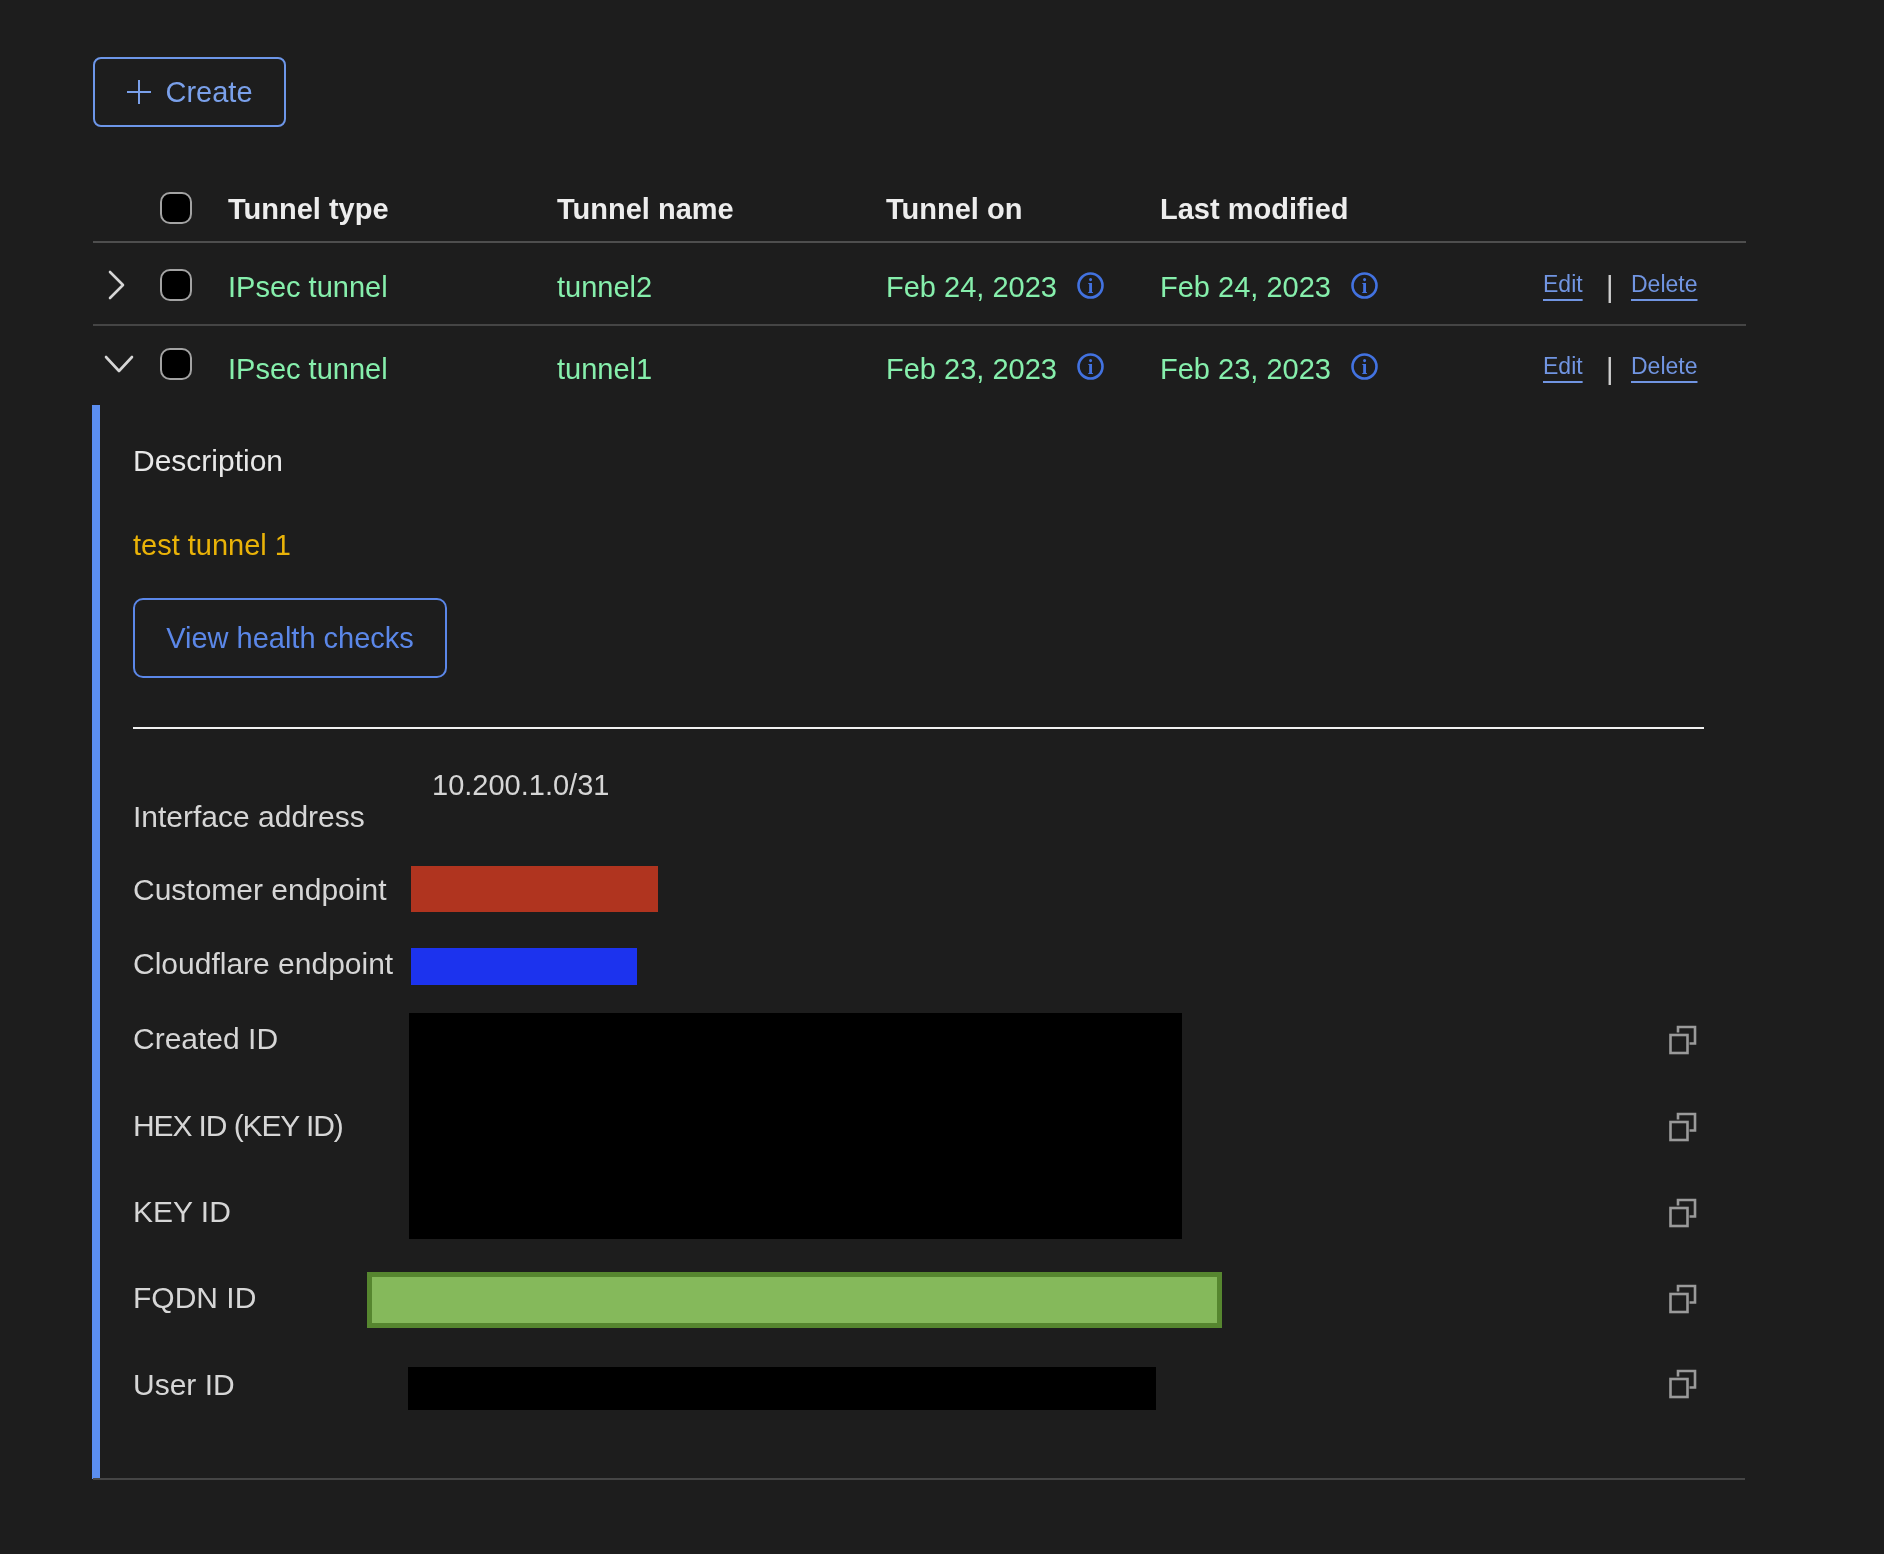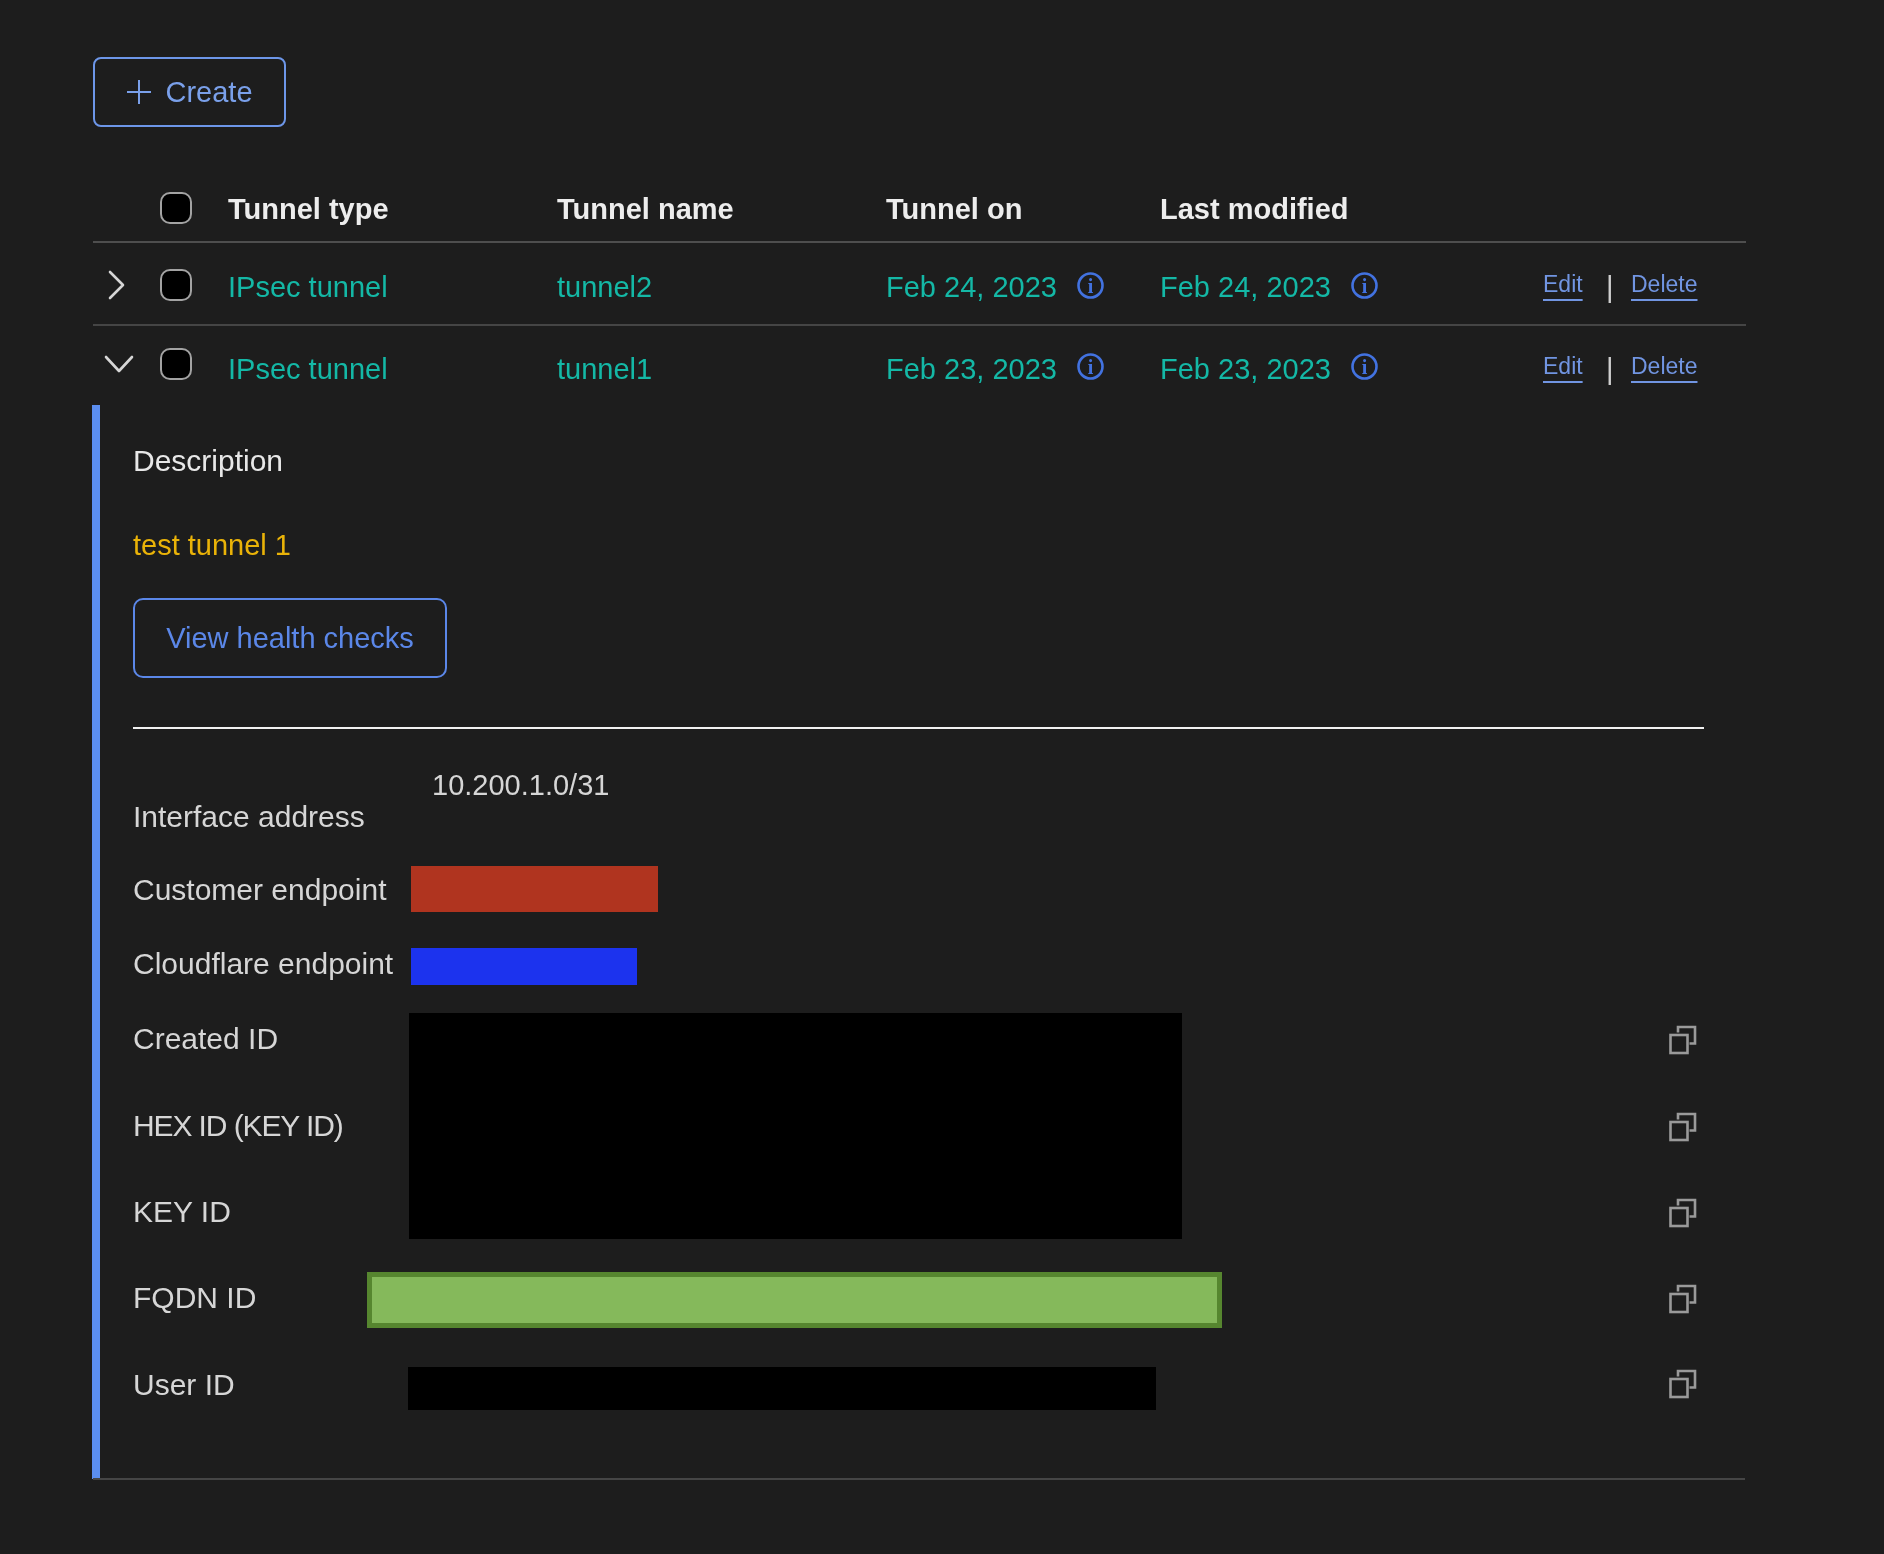--- a/index.html
+++ b/index.html
@@ -1,19 +1,19 @@
 <!DOCTYPE html>
 <html><head>
 <meta charset="utf-8">
 <style>
   * { margin:0; padding:0; box-sizing:border-box; }
   html,body { width:1884px; height:1554px; background:#1d1d1d; overflow:hidden; }
   body { font-family:"Liberation Sans", sans-serif; position:relative; }
   .abs { position:absolute; }
-  .txt { color:#14b8a6; font-size:29px; white-space:nowrap; }
+  .txt { color:#86efac; font-size:29px; white-space:nowrap; }
   .hdr { color:#ededed; font-weight:bold; font-size:29px; white-space:nowrap; }
   .line { position:absolute; height:2px; background:#454545; }
   .cb { position:absolute; width:32px; height:32px; border:2px solid #a3a3a3; border-radius:10px; background:#000; }
   .lbl { position:absolute; color:#d6d6d6; font-size:30px; white-space:nowrap; }
   .link { color:#7195e2; text-decoration:underline; text-underline-offset:7px; font-size:23px; }
 </style>
 </head>
 <body>
 
 <div class="abs" style="left:93px; top:57px; width:193px; height:70px; border:2px solid #6d96e8; border-radius:8px; display:flex; align-items:center; justify-content:center; gap:13px;">

